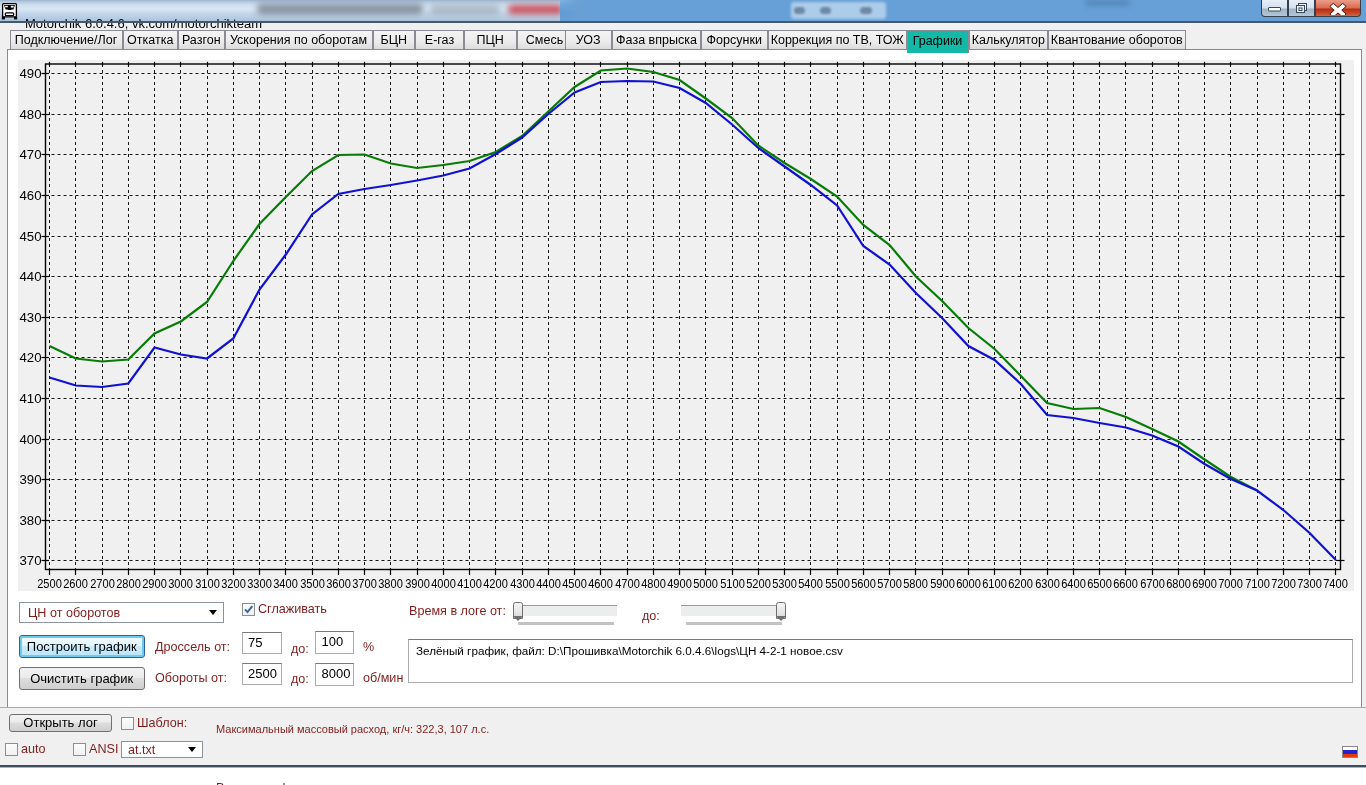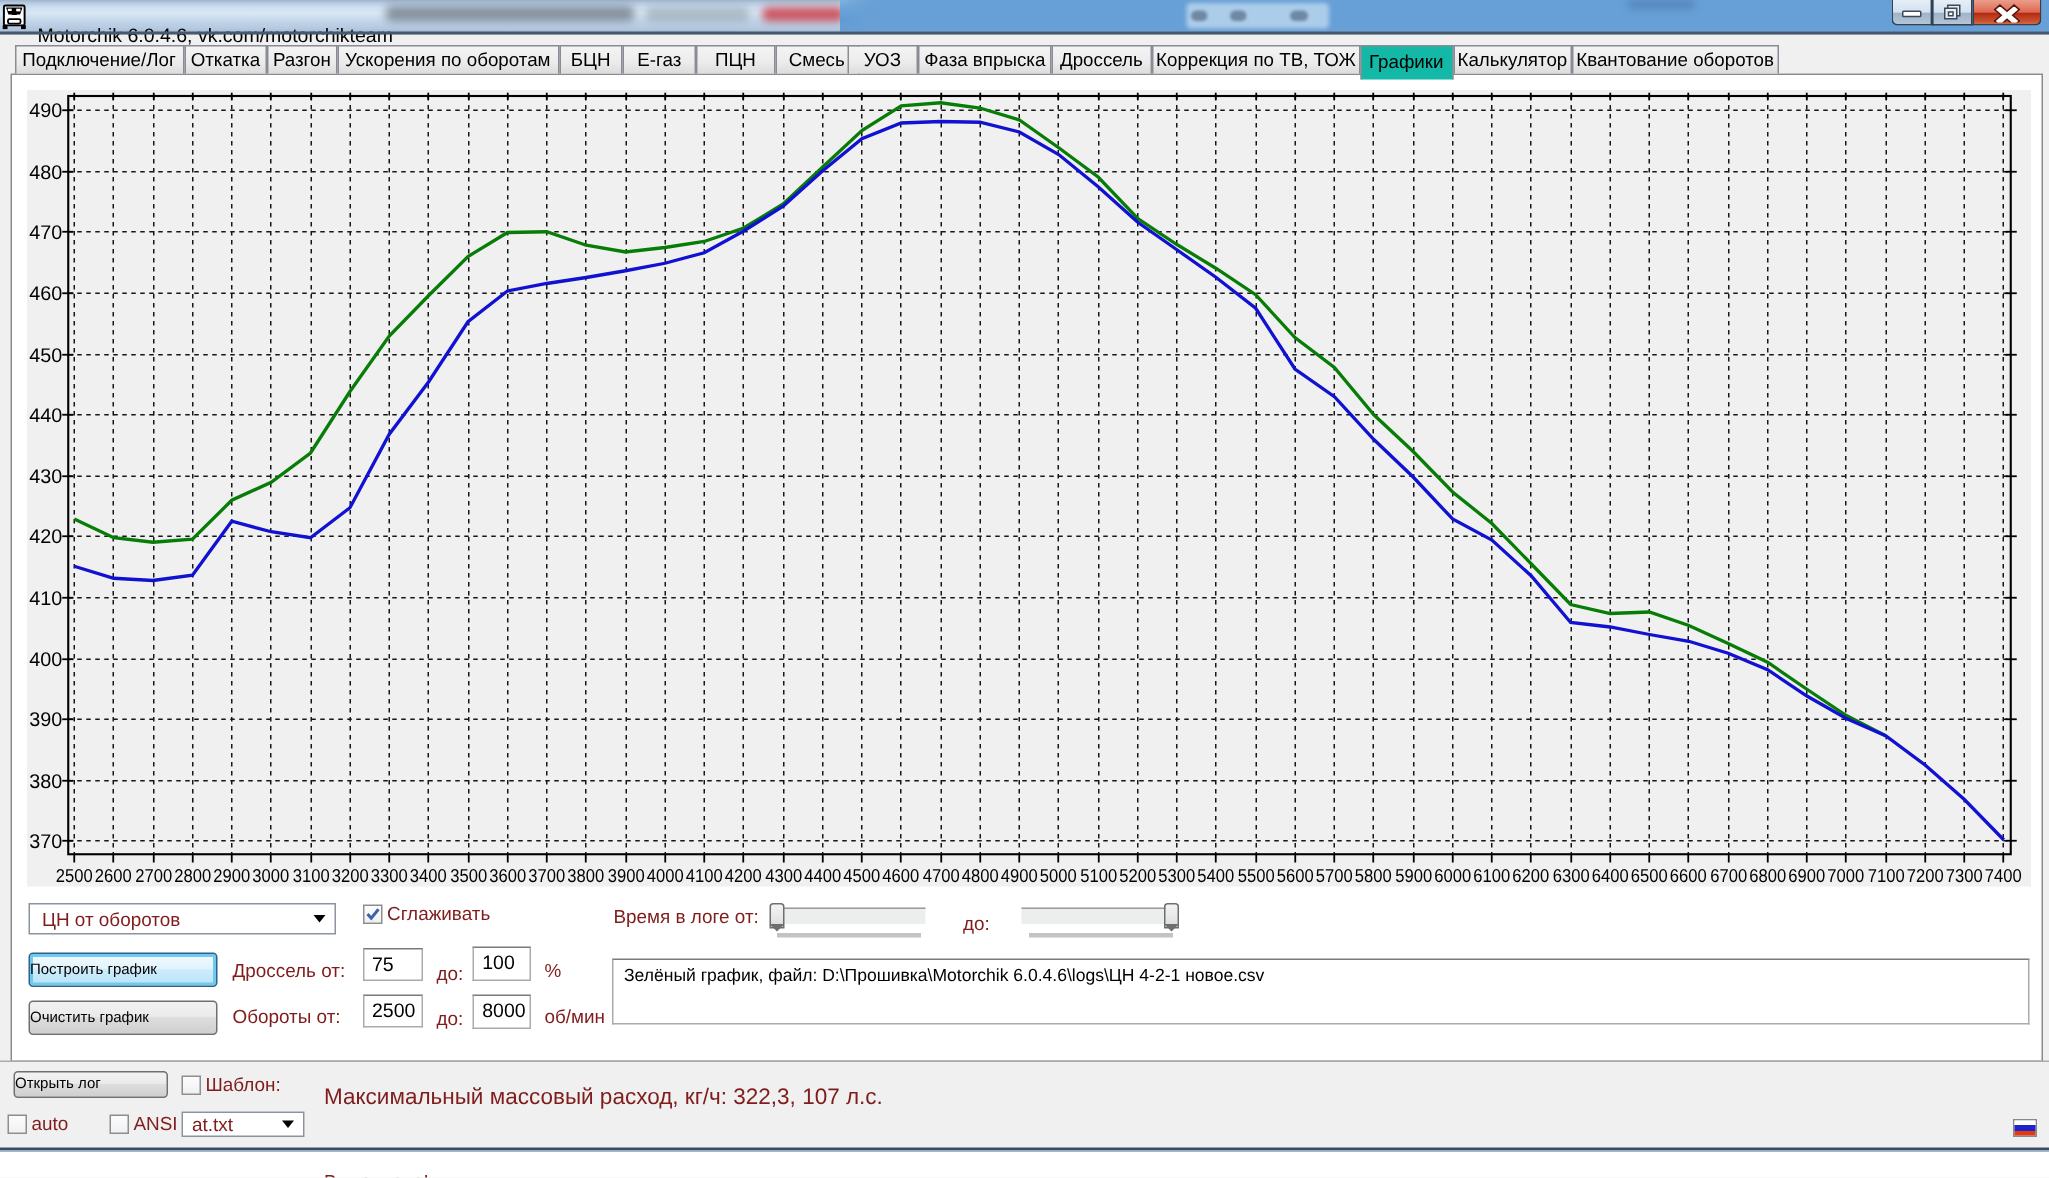--- a/index.html
+++ b/index.html
@@ -27,21 +27,21 @@
 
 .combo{position:absolute;background:#fff;border:1px solid #8a939e;border-radius:0}
 .combo .arr{position:absolute;right:6px;top:50%;margin-top:-2px;width:0;height:0;
  border-left:4.5px solid transparent;border-right:4.5px solid transparent;border-top:5px solid #000}
 .lbl{position:absolute;font-size:12.6px;color:#7f1d1d;white-space:nowrap}
 .cb{position:absolute;width:13px;height:13px;background:linear-gradient(#fdfdfd,#eef0f2);border:1px solid #8e8e8e}
 .cb svg{display:block}
 .tb{position:absolute;background:#fff;border:1px solid #998;border-color:#7a7a7a #ababab #ababab #ababab;font-size:13px;color:#000}
 .btn{position:absolute;border:1px solid #707070;border-radius:3px;
  background:linear-gradient(#f2f2f2 0,#ebebeb 45%,#dddddd 50%,#cfcfcf 100%);
- font-size:10px;text-align:left;color:#000}
+ font-size:13px;text-align:center;color:#000}
 #btn1{left:19px;top:634.5px;width:125.5px;height:23.5px;border:1px solid #2c628b;border-radius:3px;line-height:21px;
  background:linear-gradient(#f2fafe 0,#e2f4fd 45%,#cdecfb 50%,#b8e3f9 100%);
  box-shadow:inset 0 0 0 2px #70c9ee}
 #btn2{left:19px;top:666.5px;width:125.5px;height:23px;line-height:21px}
 #btn3{left:9px;top:714px;width:103px;height:18px;line-height:16px}
 
 .track{position:absolute;height:11px;background:#eceded;border-top:1px solid #9a9a9a}
 .thumb{position:absolute;width:10px;height:17px;background:linear-gradient(#f3f3f3,#e7e7e7 60%,#d8d8d8);border:1px solid #6e6e6e;border-radius:2.5px 2.5px 0 0}
 .thumb:after{content:"";position:absolute;left:-1px;top:13px;border-left:5.5px solid transparent;border-right:5.5px solid transparent;border-top:5px solid #6e6e6e}
 .tbar{position:absolute;height:3.5px;background:#c3c3c3}
@@ -91,21 +91,21 @@
 <div class="tab" style="left:9.5px;width:113.0px">Подключение/Лог</div>
 <div class="tab" style="left:122.5px;width:55.5px">Откатка</div>
 <div class="tab" style="left:178.0px;width:46.5px">Разгон</div>
 <div class="tab" style="left:224.5px;width:148.0px">Ускорения по оборотам</div>
 <div class="tab" style="left:372.5px;width:42.5px">БЦН</div>
 <div class="tab" style="left:415.0px;width:49.0px">Е-газ</div>
 <div class="tab" style="left:464.0px;width:52.5px">ПЦН</div>
 <div class="tab" style="left:516.5px;width:56px">Смесь</div>
 <div class="tab" style="left:564.5px;width:47.5px">УОЗ</div>
 <div class="tab" style="left:612.0px;width:89.0px">Фаза впрыска</div>
-<div class="tab" style="left:701.0px;width:66.5px">Дроссель</div>
+<div class="tab" style="left:701.0px;width:66.5px">Форсунки</div>
 <div class="tab" style="left:767.5px;width:139.5px">Коррекция по ТВ, ТОЖ</div>
 <div class="tab sel" style="left:906.5px;width:62.0px">Графики</div>
 <div class="tab" style="left:968.5px;width:79.5px">Калькулятор</div>
 <div class="tab" style="left:1048.0px;width:137.5px">Квантование оборотов</div>
 <div class="abs" id="chartpanel"></div>
 <svg style="position:absolute;left:0;top:0" width="1366" height="600" viewBox="0 0 1366 600">
 <g stroke="#161616" stroke-width="1" stroke-dasharray="3,3">
 <line x1="49.5" y1="64" x2="49.5" y2="569.5"></line>
 <line x1="75.5" y1="64" x2="75.5" y2="569.5"></line>
 <line x1="102.5" y1="64" x2="102.5" y2="569.5"></line>
@@ -401,21 +401,21 @@
 <div class="lbl" style="left:155px;top:671px">Обороты от:</div>
 <div class="tb" style="left:242px;top:662.5px;width:40px;height:22.5px;padding:2px 0 0 5px">2500</div>
 <div class="lbl" style="left:291px;top:671.5px">до:</div>
 <div class="tb" style="left:314.5px;top:663px;width:39px;height:22.5px;padding:2px 0 0 6px">8000</div>
 <div class="lbl" style="left:363px;top:670.5px">об/мин</div>
 
 <div class="abs" id="statusline"></div>
 <div class="btn" id="btn3">Открыть лог</div>
 <div class="cb" style="left:121px;top:716.5px"></div>
 <div class="lbl" style="left:137px;top:716px">Шаблон:</div>
-<div class="lbl" style="left:216px;top:722.5px;font-size:15px">Максимальный массовый расход, кг/ч: 322,3, 107 л.с.</div>
+<div class="lbl" style="left:216px;top:722.5px;font-size:11px">Максимальный массовый расход, кг/ч: 322,3, 107 л.с.</div>
 <div class="cb" style="left:5px;top:742.5px"></div>
 <div class="lbl" style="left:21px;top:742px">auto</div>
 <div class="cb" style="left:73px;top:742.5px"></div>
 <div class="lbl" style="left:89px;top:742px">ANSI</div>
 <div class="combo" style="left:121px;top:740.5px;width:82px;height:17px">
     <div class="lbl" style="left:6px;top:1px">at.txt</div>
     <div class="arr"></div>
   </div>
 <div class="lbl" style="left:216px;top:781px">Выполнено!</div>
 <div class="abs" id="botline"></div>

